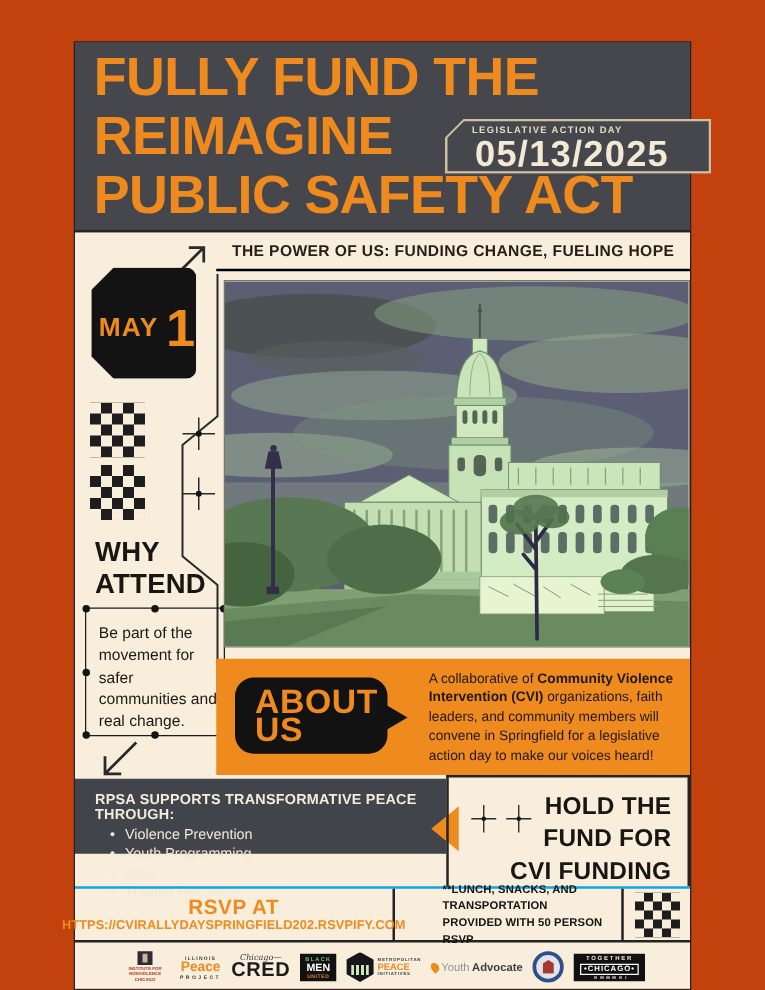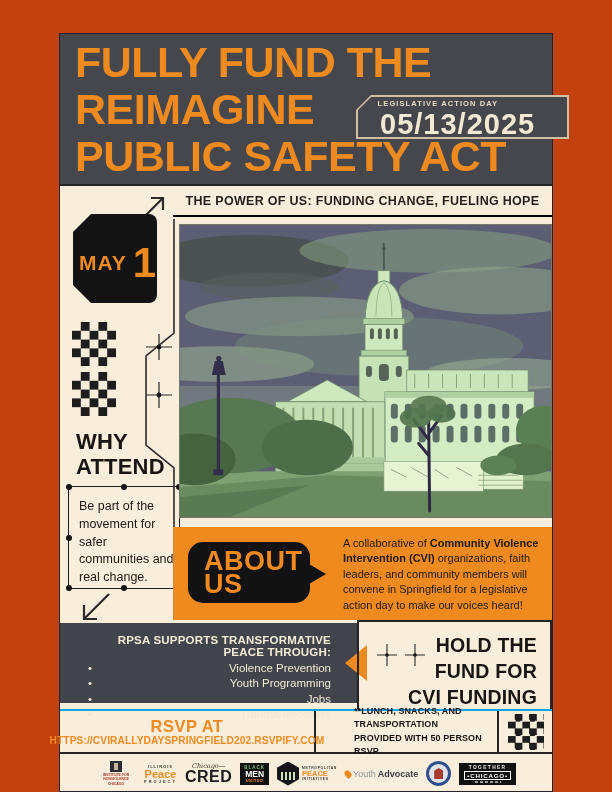--- a/index.html
+++ b/index.html
@@ -57,21 +57,21 @@
   
   .about { position:absolute; left:113px; top:341px; width:379px; height:93px; background:#ef8a1f; }
   .bubble { position:absolute; left:15px; top:15px; width:122px; height:61px; background:#121212; border-radius:15px;
             padding:8px 0 0 16px; }
   .bubble div { color:#ef8a1f; font-size:27px; font-weight:800; line-height:23px; letter-spacing:0.5px; }
   .bubble-tail { position:absolute; left:136px; top:37px; width:0; height:0;
             border-top:10px solid transparent; border-bottom:10px solid transparent; border-left:17px solid #121212; }
   .about-text { position:absolute; left:170px; top:9px; width:202px; font-size:11px; line-height:1.4; color:#201910; }
 
   
-  .rpsa { position:absolute; left:0; top:437px; width:297px; height:80px; background:#41444a; padding:11px 26px 0 16px;text-align:right; }
+  .rpsa { position:absolute; left:0; top:437px; width:297px; height:60px; background:#41444a; padding:11px 10px 0 16px; }
   .rpsa-head { color:#f3ecd9; font-size:11.5px; font-weight:800; letter-spacing:0.2px; }
   .rpsa ul { list-style:none; margin-top:3px; }
   .rpsa li { color:#f0e9d6; font-size:11.5px; line-height:1.33; padding-left:24px; position:relative; }
   .rpsa li::before { content:"•"; position:absolute; left:12px; }
   .rpsa-arrow { position:absolute; left:285px; top:459px; width:0; height:0;
             border-top:18px solid transparent; border-bottom:18px solid transparent; border-right:22px solid #ef8a1f; }
 
   
   .hold { position:absolute; left:297px; top:434px; width:195px; height:89px; border:2px solid #242424; border-bottom:none;
           text-align:right; padding:10px 13px 0 0; }

